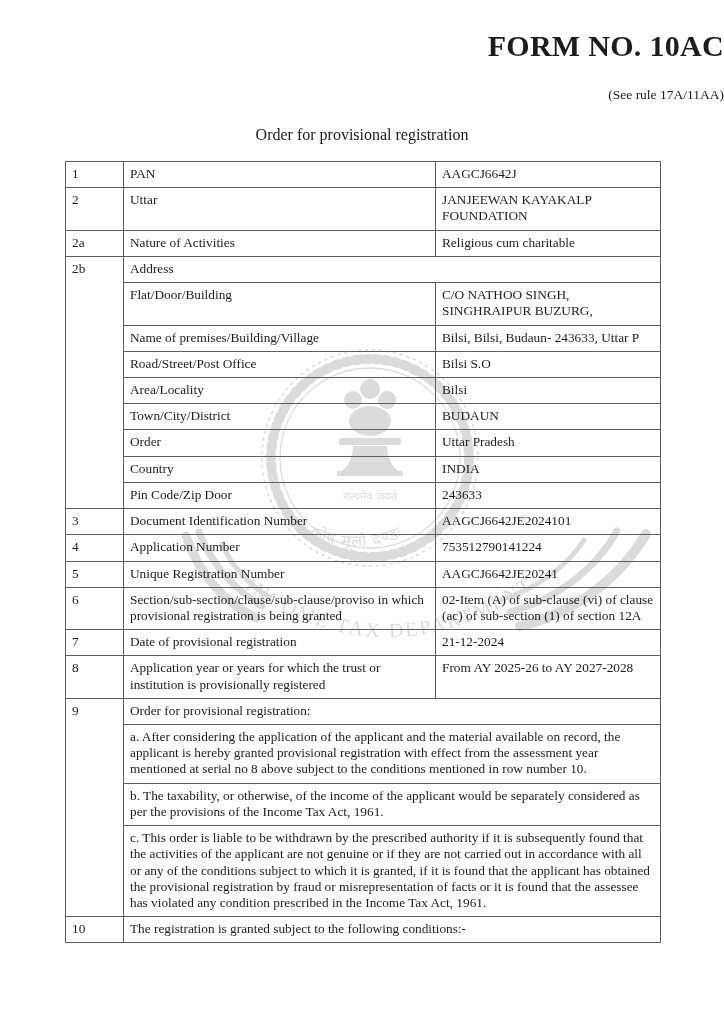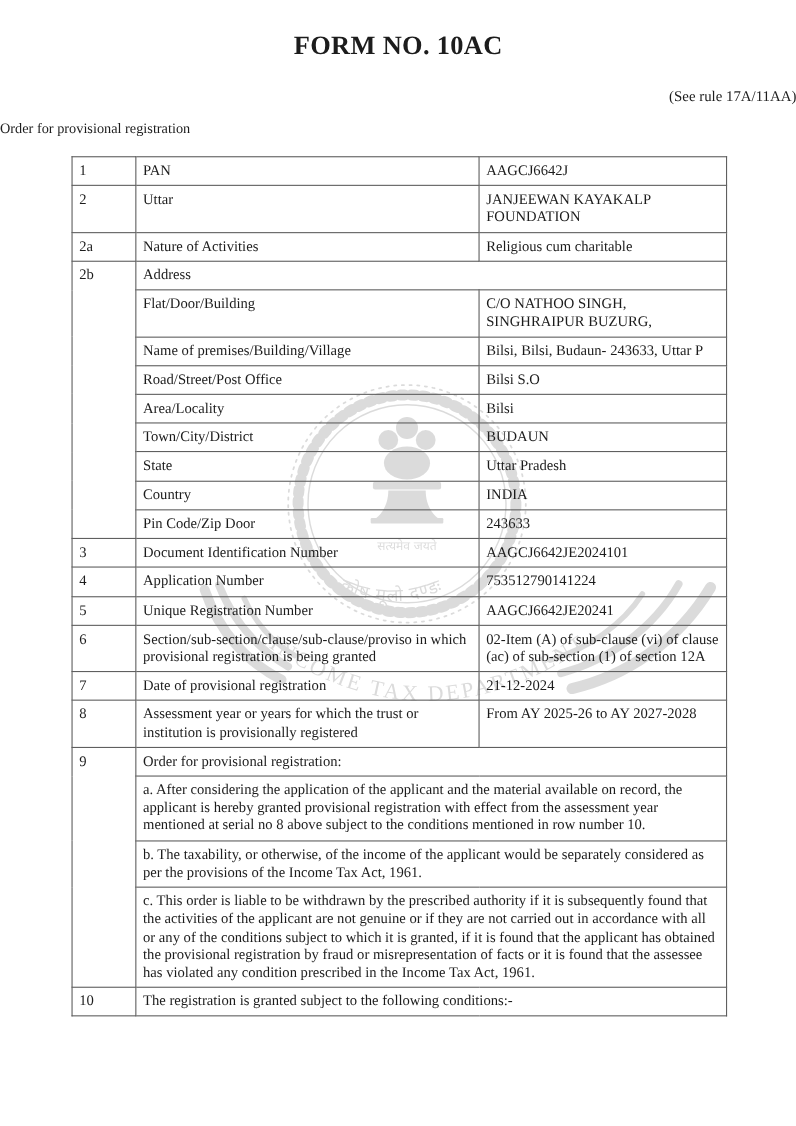--- a/index.html
+++ b/index.html
@@ -13,29 +13,29 @@
   }
   .watermark {
     position: absolute; left: 0; top: 0;
     width: 724px; height: 1024px;
     z-index: 0;
     pointer-events: none;
   }
   .content { position: relative; z-index: 1; }
   .title {
     margin: 0; padding-top: 29px;
-    text-align: center;
-    font-size: 24px; font-weight: bold;
+    text-align: right;
+    font-size: 30px; font-weight: bold;
     letter-spacing: 0.3px;
   }
   .rule-ref {
     margin-top: 24px; text-align: right; font-size: 13.5px;
   }
   .subtitle {
-    margin-top: 13px; text-align: left; font-size: 13px;
+    margin-top: 23px; text-align: center; font-size: 16px;
   }
   table.form {
     border-collapse: collapse;
     table-layout: fixed;
     width: 595px;
     margin: 17px 0 0 65px;
     background: transparent;
   }
   table.form td {
     border: 1px solid #5f5f5f;
@@ -138,21 +138,21 @@
       </tr>
       <tr>
         <td>Area/Locality</td>
         <td>Bilsi</td>
       </tr>
       <tr>
         <td>Town/City/District</td>
         <td>BUDAUN</td>
       </tr>
       <tr>
-        <td>State</td>
+        <td>Order</td>
         <td>Uttar Pradesh</td>
       </tr>
       <tr>
         <td>Country</td>
         <td>INDIA</td>
       </tr>
       <tr>
         <td>Pin Code/Zip Door</td>
         <td>243633</td>
       </tr>
@@ -177,21 +177,21 @@
         <td>Section/sub-section/clause/sub-clause/proviso in which provisional registration is being granted</td>
         <td>02-Item (A) of sub-clause (vi) of clause (ac) of sub-section (1) of section 12A</td>
       </tr>
       <tr>
         <td>7</td>
         <td>Date of provisional registration</td>
         <td>21-12-2024</td>
       </tr>
       <tr>
         <td>8</td>
-        <td>Assessment year or years for which the trust or institution is provisionally registered</td>
+        <td>Application year or years for which the trust or institution is provisionally registered</td>
         <td>From AY 2025-26 to AY 2027-2028</td>
       </tr>
 
       <tr>
         <td rowspan="4">9</td>
         <td colspan="2">Order for provisional registration:</td>
       </tr>
       <tr>
         <td colspan="2" class="para">a. After considering the application of the applicant and the material available on record, the applicant is hereby granted provisional registration with effect from the assessment year mentioned at serial no 8 above subject to the conditions mentioned in row number 10.</td>
       </tr>

